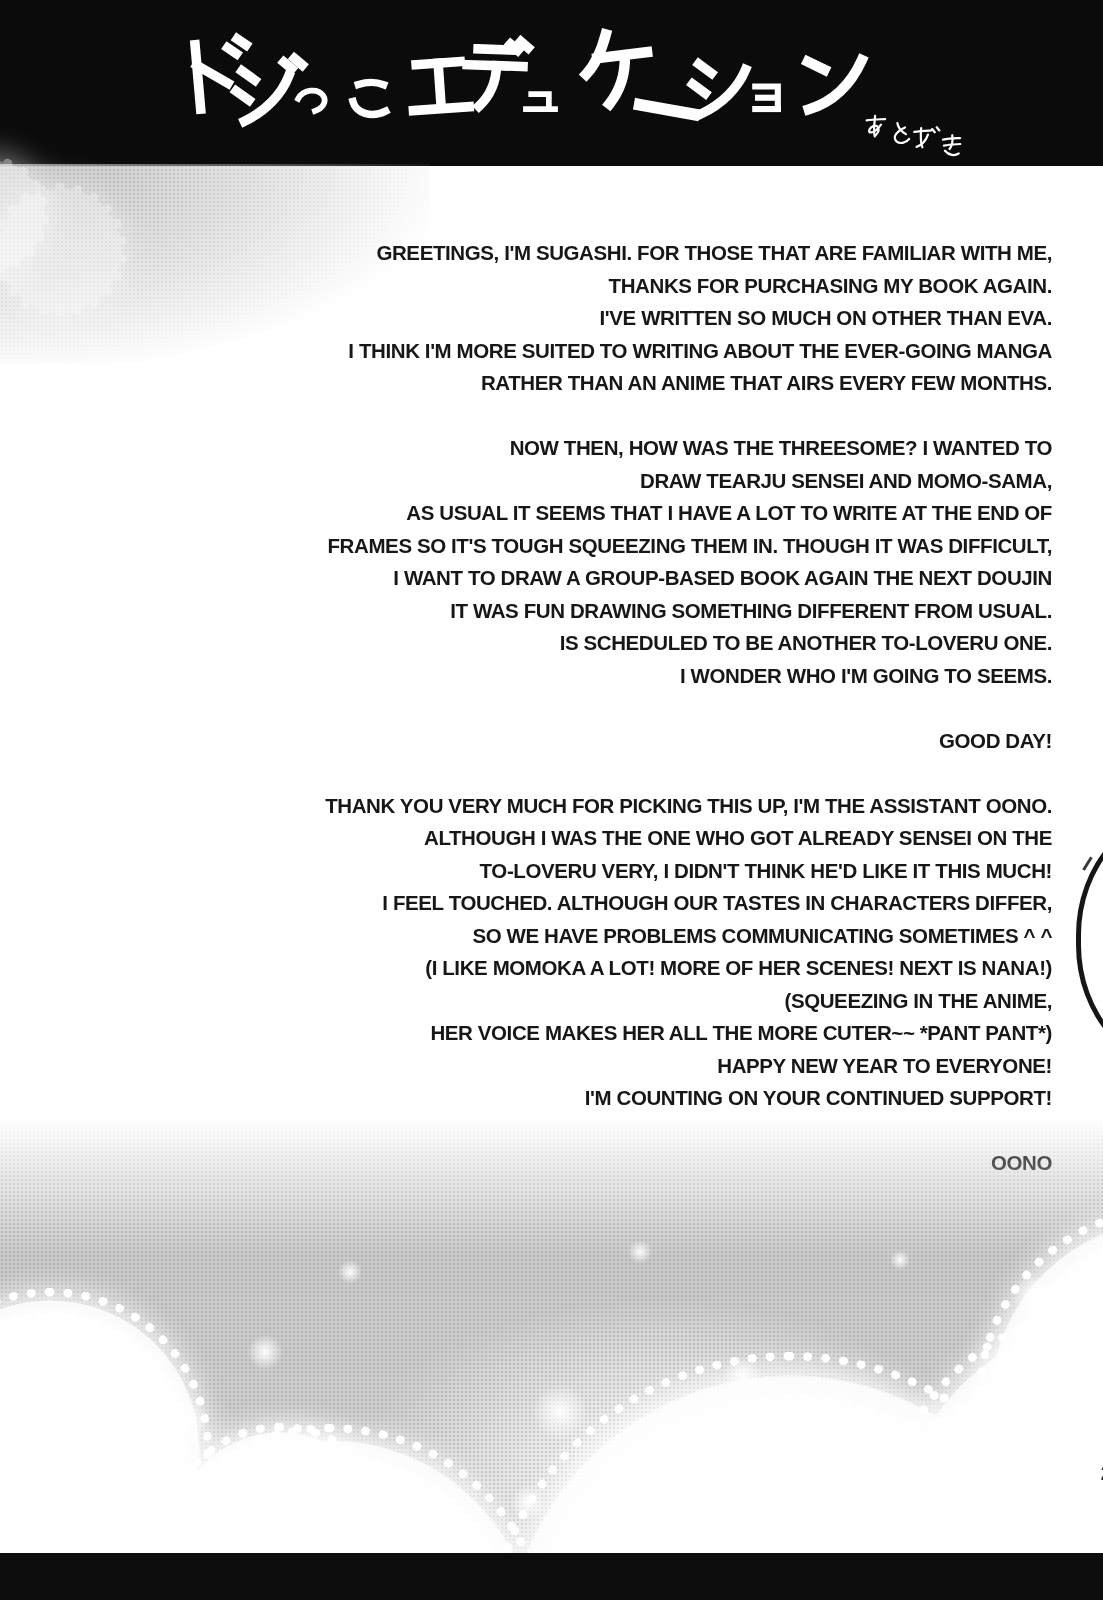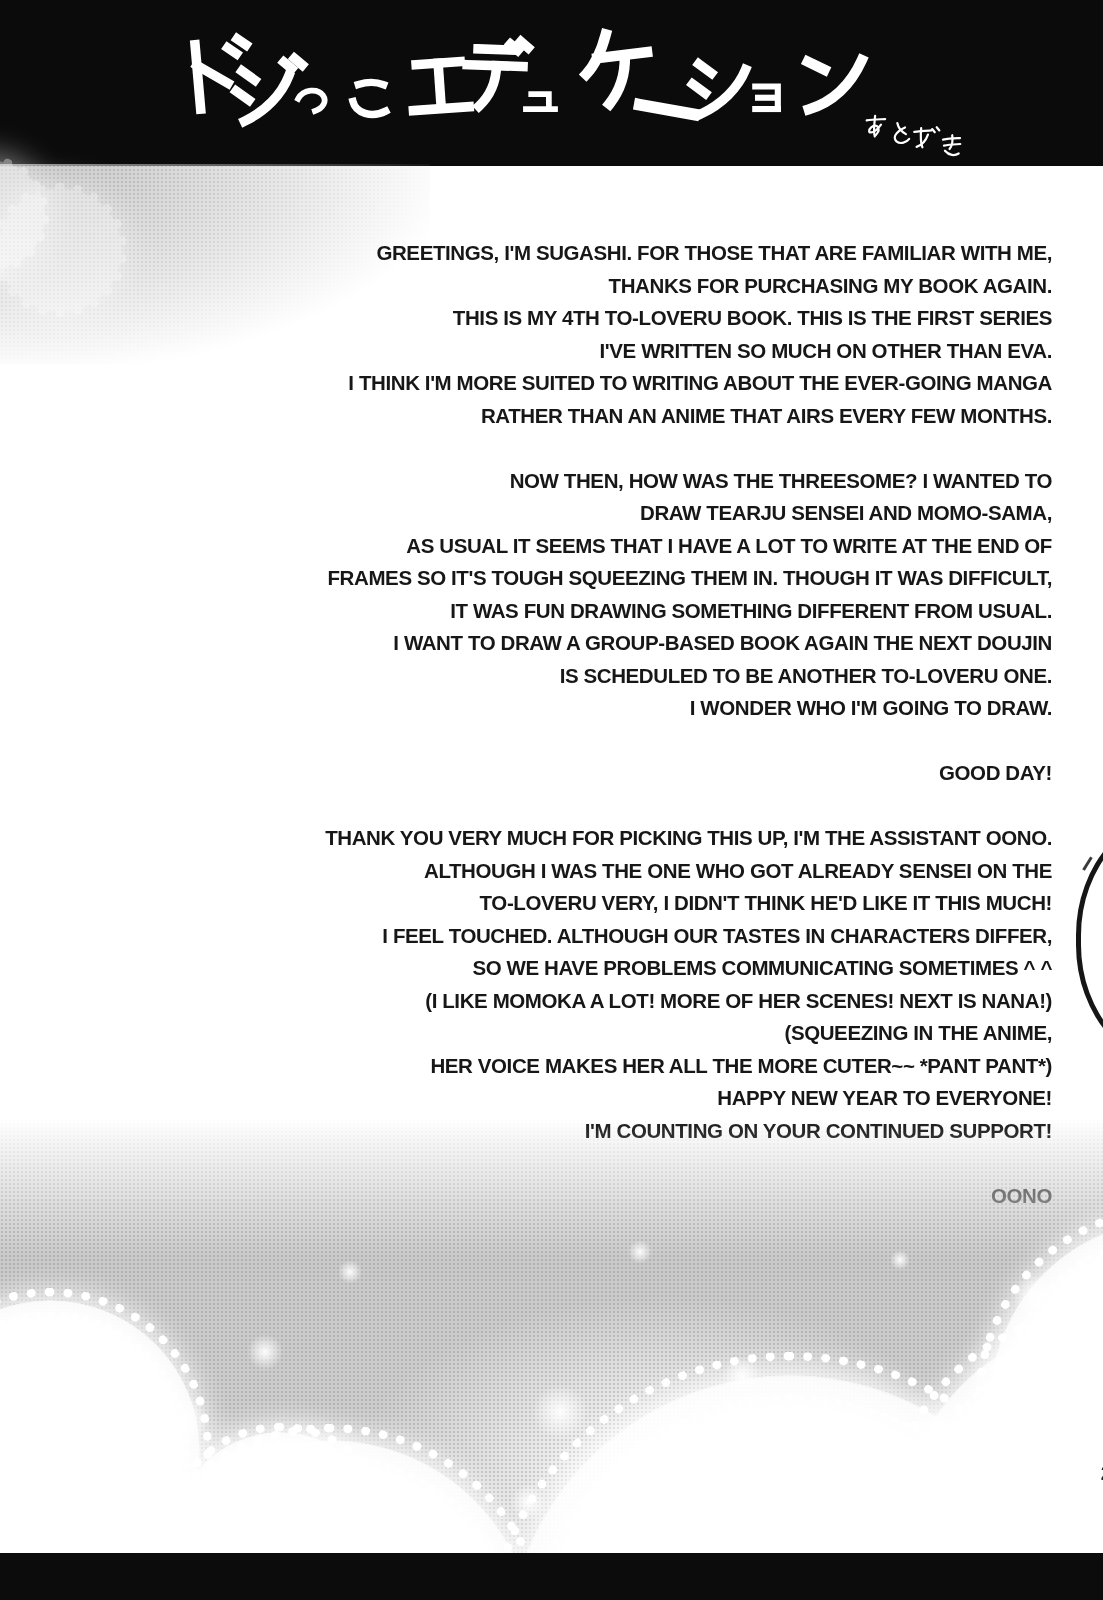--- a/index.html
+++ b/index.html
@@ -198,33 +198,32 @@
 
   <div class="corner-shade">
       <div class="dots"></div>
     </div>
   <div class="doily" style="left:-65px;top:160px;width:110px;height:110px;opacity:.5"></div>
   <div class="doily" style="left:-2px;top:188px;width:124px;height:124px;opacity:.42"></div>
 
   <div class="afterword">
     <div class="line">GREETINGS, I'M SUGASHI. FOR THOSE THAT ARE FAMILIAR WITH ME,</div>
     <div class="line">THANKS FOR PURCHASING MY BOOK AGAIN.</div>
-    <div class="line">THIS IS MY 4TH TO-LOVERU BOOK. THIS IS THE FIRST SERIES</div>
     <div class="line">I'VE WRITTEN SO MUCH ON OTHER THAN EVA.</div>
     <div class="line">I THINK I'M MORE SUITED TO WRITING ABOUT THE EVER-GOING MANGA</div>
     <div class="line">RATHER THAN AN ANIME THAT AIRS EVERY FEW MONTHS.</div>
     <div class="line"></div>
     <div class="line">NOW THEN, HOW WAS THE THREESOME? I WANTED TO</div>
     <div class="line">DRAW TEARJU SENSEI AND MOMO-SAMA,</div>
     <div class="line">AS USUAL IT SEEMS THAT I HAVE A LOT TO WRITE AT THE END OF</div>
     <div class="line">FRAMES SO IT'S TOUGH SQUEEZING THEM IN. THOUGH IT WAS DIFFICULT,</div>
+    <div class="line">I WANT TO DRAW A GROUP-BASED BOOK AGAIN THE NEXT DOUJIN</div>
     <div class="line">IT WAS FUN DRAWING SOMETHING DIFFERENT FROM USUAL.</div>
-    <div class="line">I WANT TO DRAW A GROUP-BASED BOOK AGAIN THE NEXT DOUJIN</div>
     <div class="line">IS SCHEDULED TO BE ANOTHER TO-LOVERU ONE.</div>
-    <div class="line">I WONDER WHO I'M GOING TO DRAW.</div>
+    <div class="line">I WONDER WHO I'M GOING TO SEEMS.</div>
     <div class="line"></div>
     <div class="line">GOOD DAY!</div>
     <div class="line"></div>
     <div class="line">THANK YOU VERY MUCH FOR PICKING THIS UP, I'M THE ASSISTANT OONO.</div>
     <div class="line">ALTHOUGH I WAS THE ONE WHO GOT ALREADY SENSEI ON THE</div>
     <div class="line">TO-LOVERU VERY, I DIDN'T THINK HE'D LIKE IT THIS MUCH!</div>
     <div class="line">I FEEL TOUCHED. ALTHOUGH OUR TASTES IN CHARACTERS DIFFER,</div>
     <div class="line">SO WE HAVE PROBLEMS COMMUNICATING SOMETIMES ^ ^</div>
     <div class="line">(I LIKE MOMOKA A LOT! MORE OF HER SCENES! NEXT IS NANA!)</div>
     <div class="line">(SQUEEZING IN THE ANIME,</div>

